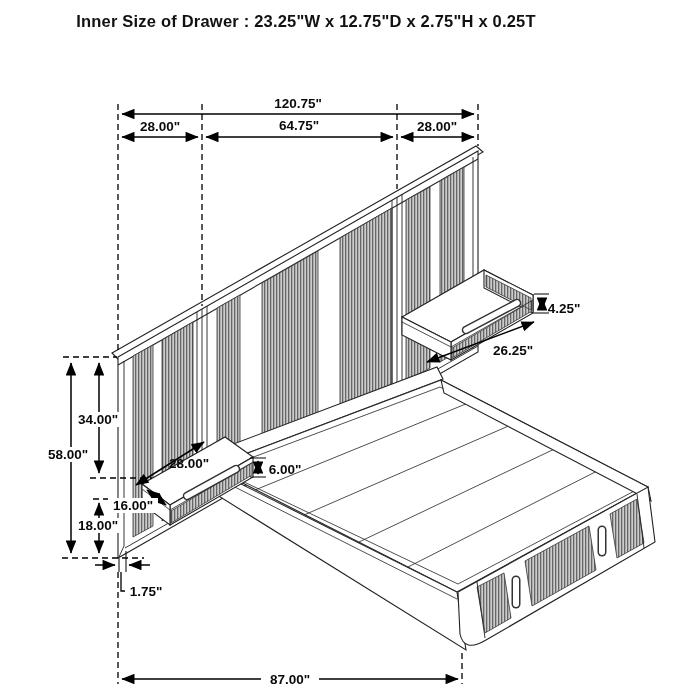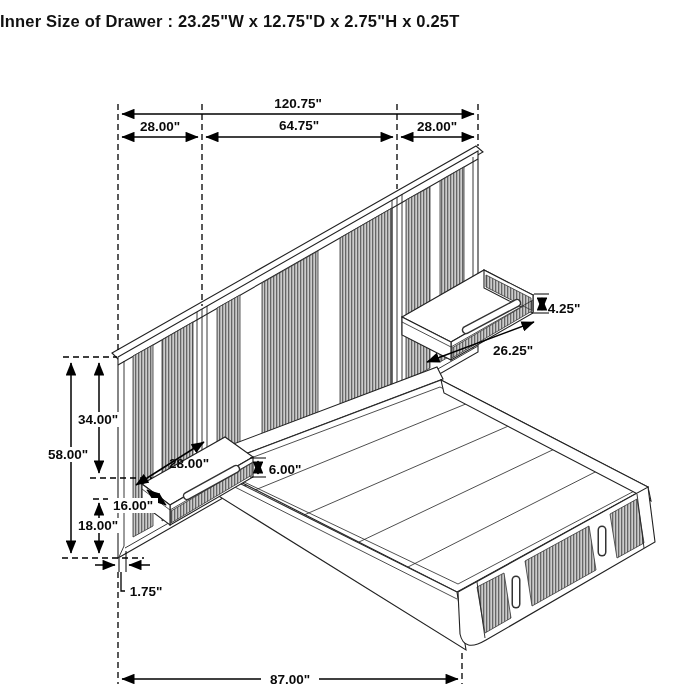--- a/index.html
+++ b/index.html
@@ -1,18 +1,18 @@
 <!DOCTYPE html>
 <html><head>
 <meta charset="utf-8">
 <style>
   html,body{margin:0;padding:0;background:#ffffff;}
   .page{position:relative;width:700px;height:700px;background:#fff;overflow:hidden;
         font-family:"Liberation Sans",sans-serif;}
-  .title{position:absolute;top:12px;left:0;width:612px;text-align:left;
+  .title{position:absolute;top:12px;left:0;width:612px;text-align:center;
          font-size:16.5px;font-weight:bold;color:#111;letter-spacing:0.2px;}
   svg text{font-family:"Liberation Sans",sans-serif;font-size:13.5px;font-weight:bold;fill:#0a0a0a;}
 </style>
 </head>
 <body>
 
 <div class="page">
   <div class="title">Inner Size of Drawer : 23.25"W x 12.75"D x 2.75"H x 0.25T</div>
 
   <svg width="700" height="700" viewBox="0 0 700 700">

